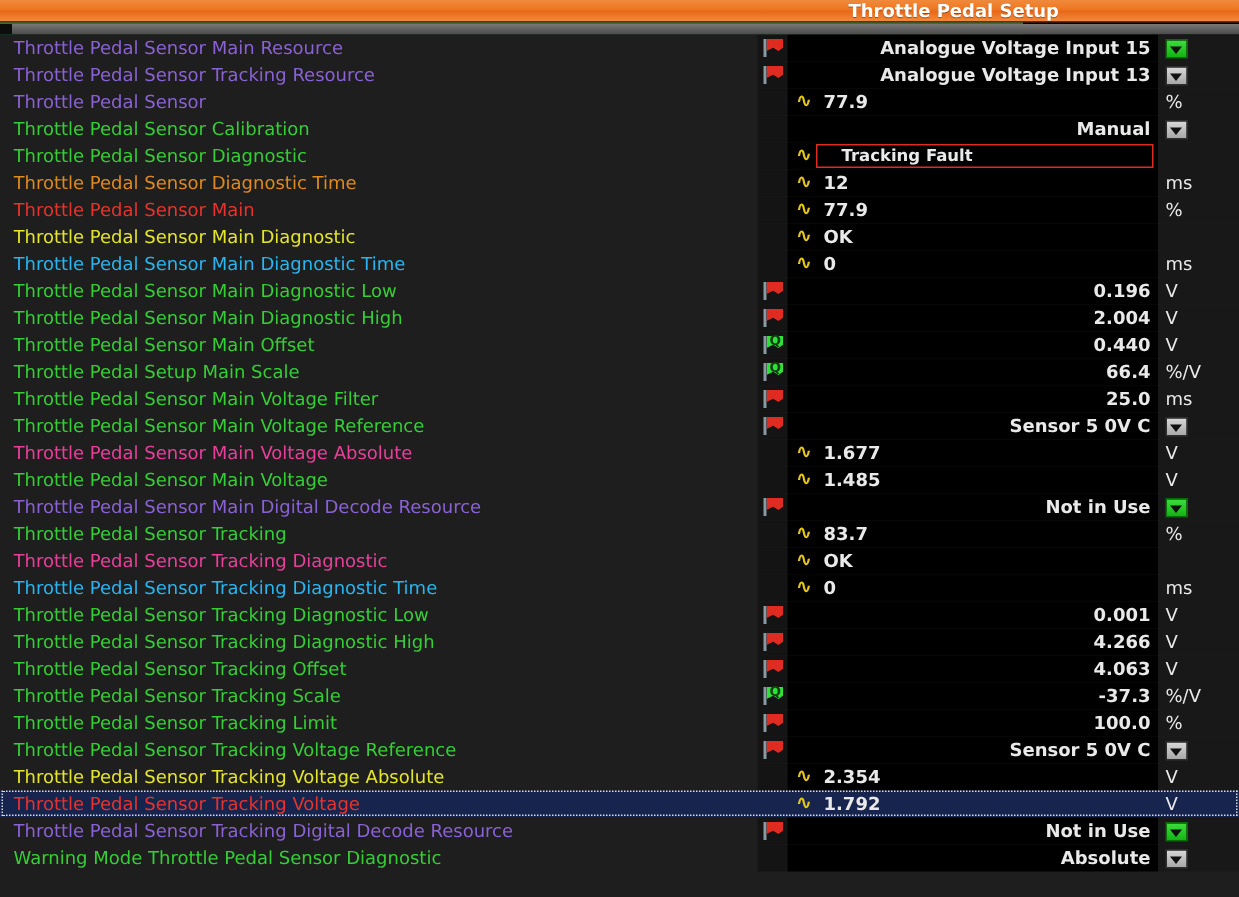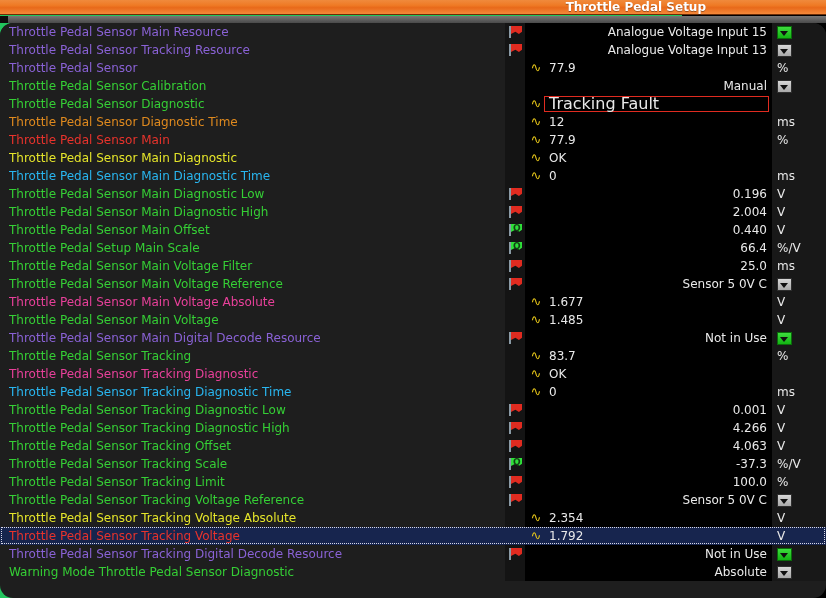--- a/index.html
+++ b/index.html
@@ -1,21 +1,21 @@
 <!DOCTYPE html>
 <html><head>
 <meta charset="utf-8">
 <style>
   html,body{margin:0;padding:0;background:#000;}
   body{
     width:826px;height:598px;overflow:hidden;
     font-family:"DejaVu Sans","Liberation Sans",sans-serif;
     -webkit-font-smoothing:none;
   }
-  #app{position:relative;width:682px;height:598px;background:#22c55e;}
+  #app{position:relative;width:682px;height:598px;background:#15803d;}
 
   
   .titlebar{
     position:absolute;left:0;top:0;width:826px;height:15px;
     background:linear-gradient(to bottom,#f08a3c 0%,#ef7a25 38%,#e8691a 55%,#f4893a 100%);
     border-bottom:1px solid #6a2c07;
     box-sizing:border-box;
   }
   .titlebar .ttl{
     position:absolute;right:120px;top:0px;
@@ -33,21 +33,21 @@
     position:absolute;top:0;height:7px;
     background:linear-gradient(to bottom,#777 0%,#606060 50%,#4a4a4a 100%);
     border-right:1px solid #0d0d0d;
     box-sizing:border-box;
   }
   .hc1{left:8px;width:990px;}
 
   
   .grid{
     position:absolute;left:0;top:23px;width:826px;height:575px;
-    background:#1e1e1e;overflow:hidden;border-radius:13px;
+    background:#1e1e1e;overflow:hidden;
   }
   .row{
     position:relative;height:18px;line-height:18px;
     box-sizing:border-box;
     white-space:nowrap;
   }
   .row.sel{background:#17254e;padding-left:43px;}
   .row.sel .focusbox{
     position:absolute;left:1px;top:0px;right:1px;height:17px;
     border:1px dotted #d8d8e8;box-sizing:border-box;pointer-events:none;
@@ -86,42 +86,43 @@
   
   .chk{
     position:absolute;left:21px;top:4px;width:9px;height:9px;
     background:#000;border:1px solid #e8e8e8;box-sizing:border-box;
   }
 
   
   .valcell{
     position:absolute;left:525px;top:0;width:247px;height:18px;
     background:#000;
+    font-weight:bold;
   }
   .row.sel .valcell{background:transparent;}
 
   .tilde{
     position:absolute;left:3px;top:0;width:16px;height:18px;
     font-size:13px;color:#e5c519;text-align:center;line-height:18px;
   }
   .valtxt{
     position:absolute;top:0;height:18px;font-size:12px;color:#e9e9e9;
     line-height:18px;
   }
   .valtxt.left{left:24px;text-align:center;}
   .valtxt.right{right:5px;text-align:right;}
 
   
   .field{
     position:absolute;left:19px;top:1px;width:225px;height:16px;
     background:#000;border:1px solid #e02b20;box-sizing:border-box;
   }
   .field span{
-    position:absolute;left:4px;top:0;height:14px;line-height:14px;
-    font-size:16px;color:#e9e9e9;
+    position:absolute;left:16px;top:0;height:14px;line-height:14px;
+    font-size:11px;color:#e9e9e9;
   }
 
   
   .unitcell{
     position:absolute;left:772px;top:0;width:54px;height:18px;
     background:#181818;
   }
   .row.sel .unitcell{background:transparent;}
   .unittxt{
     position:absolute;left:5px;top:0;height:18px;line-height:18px;

